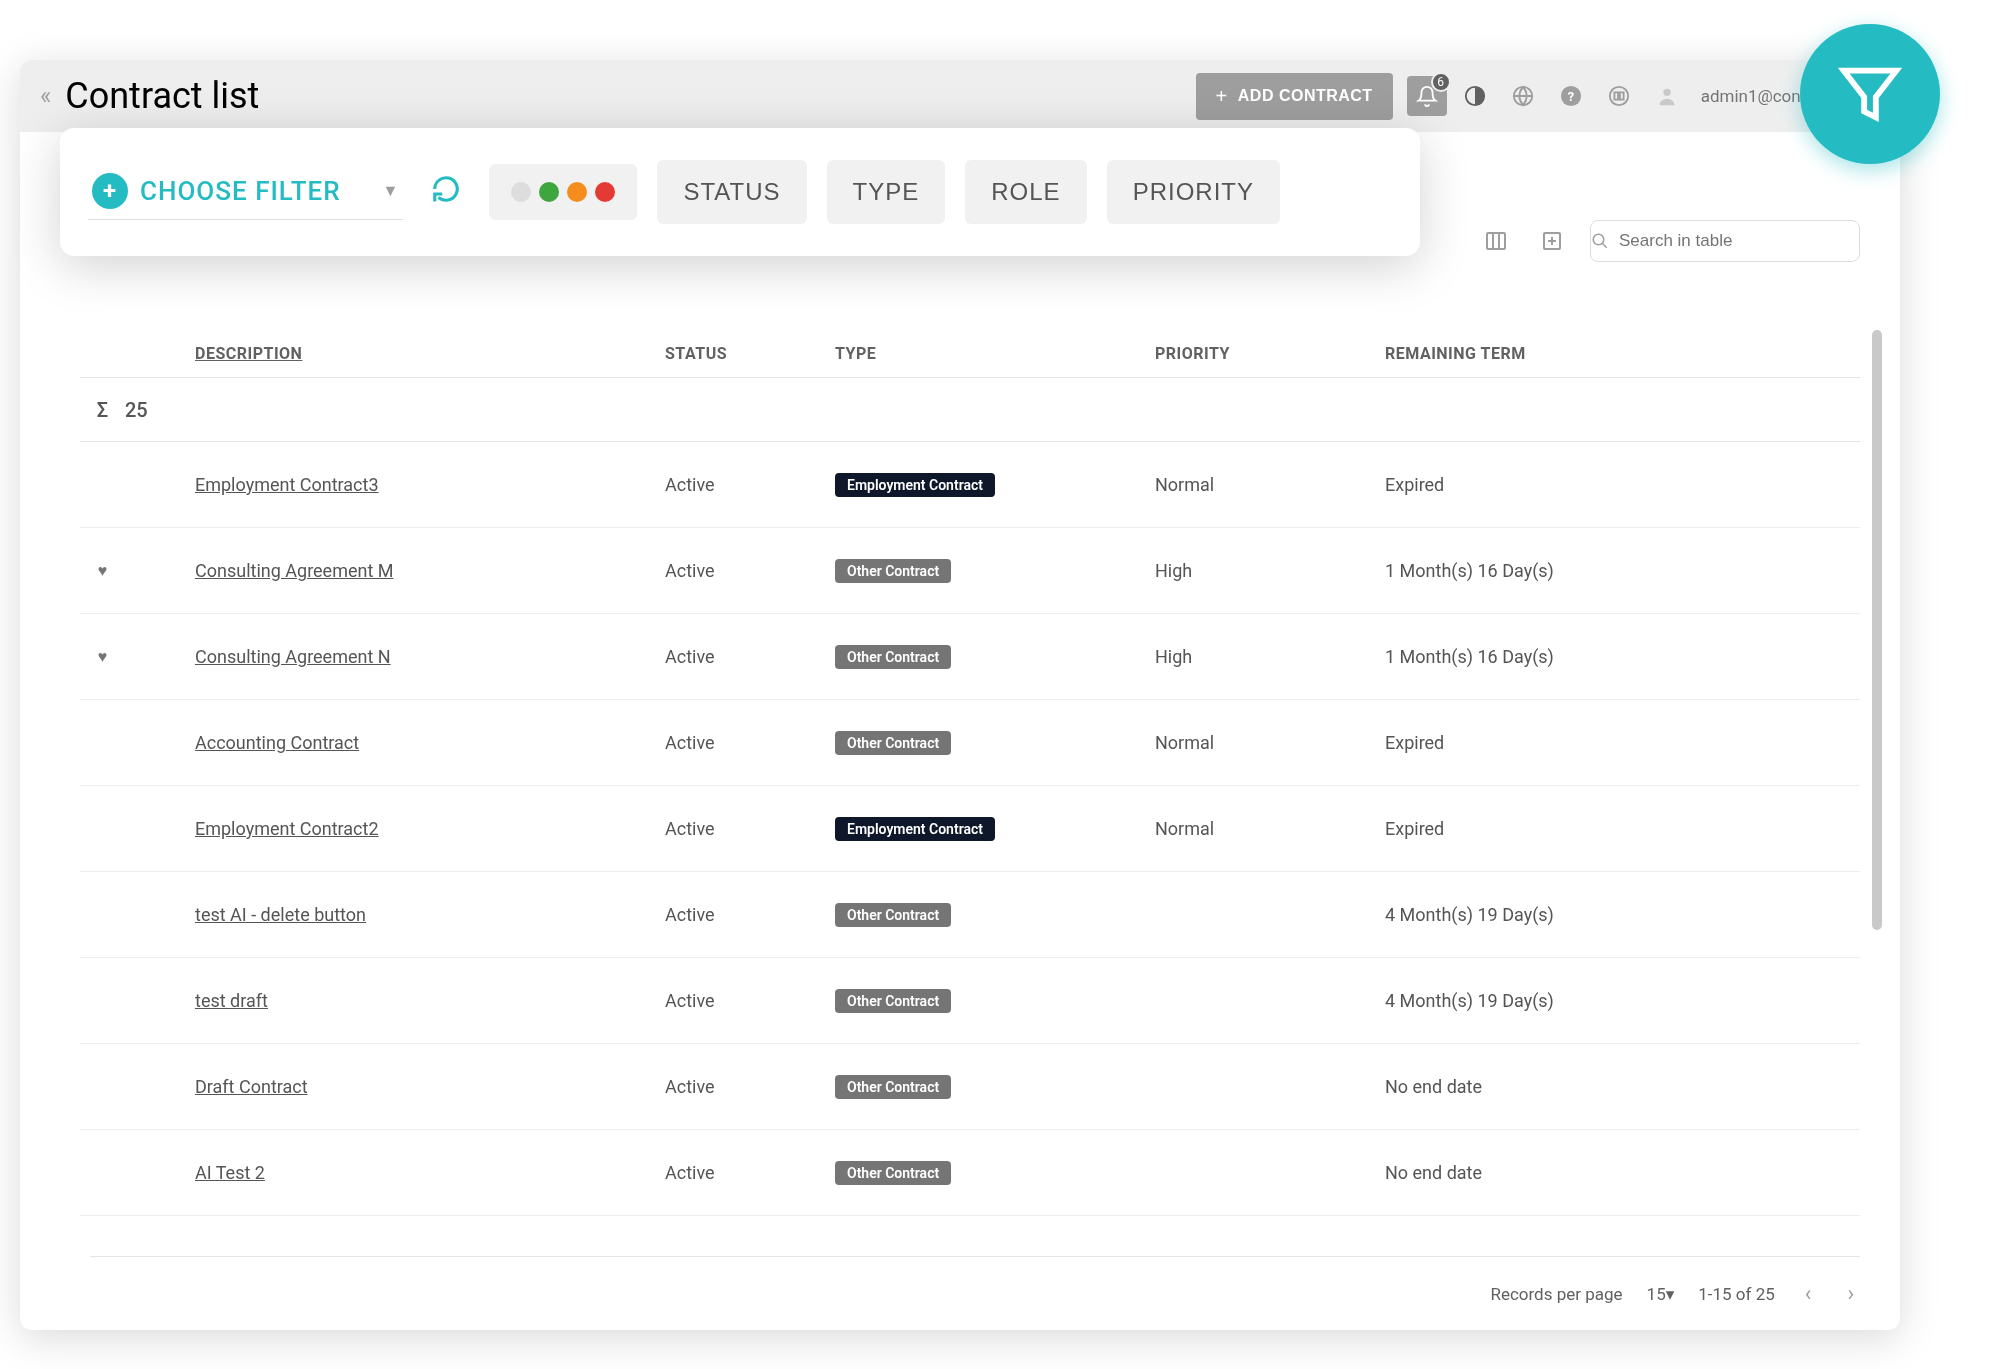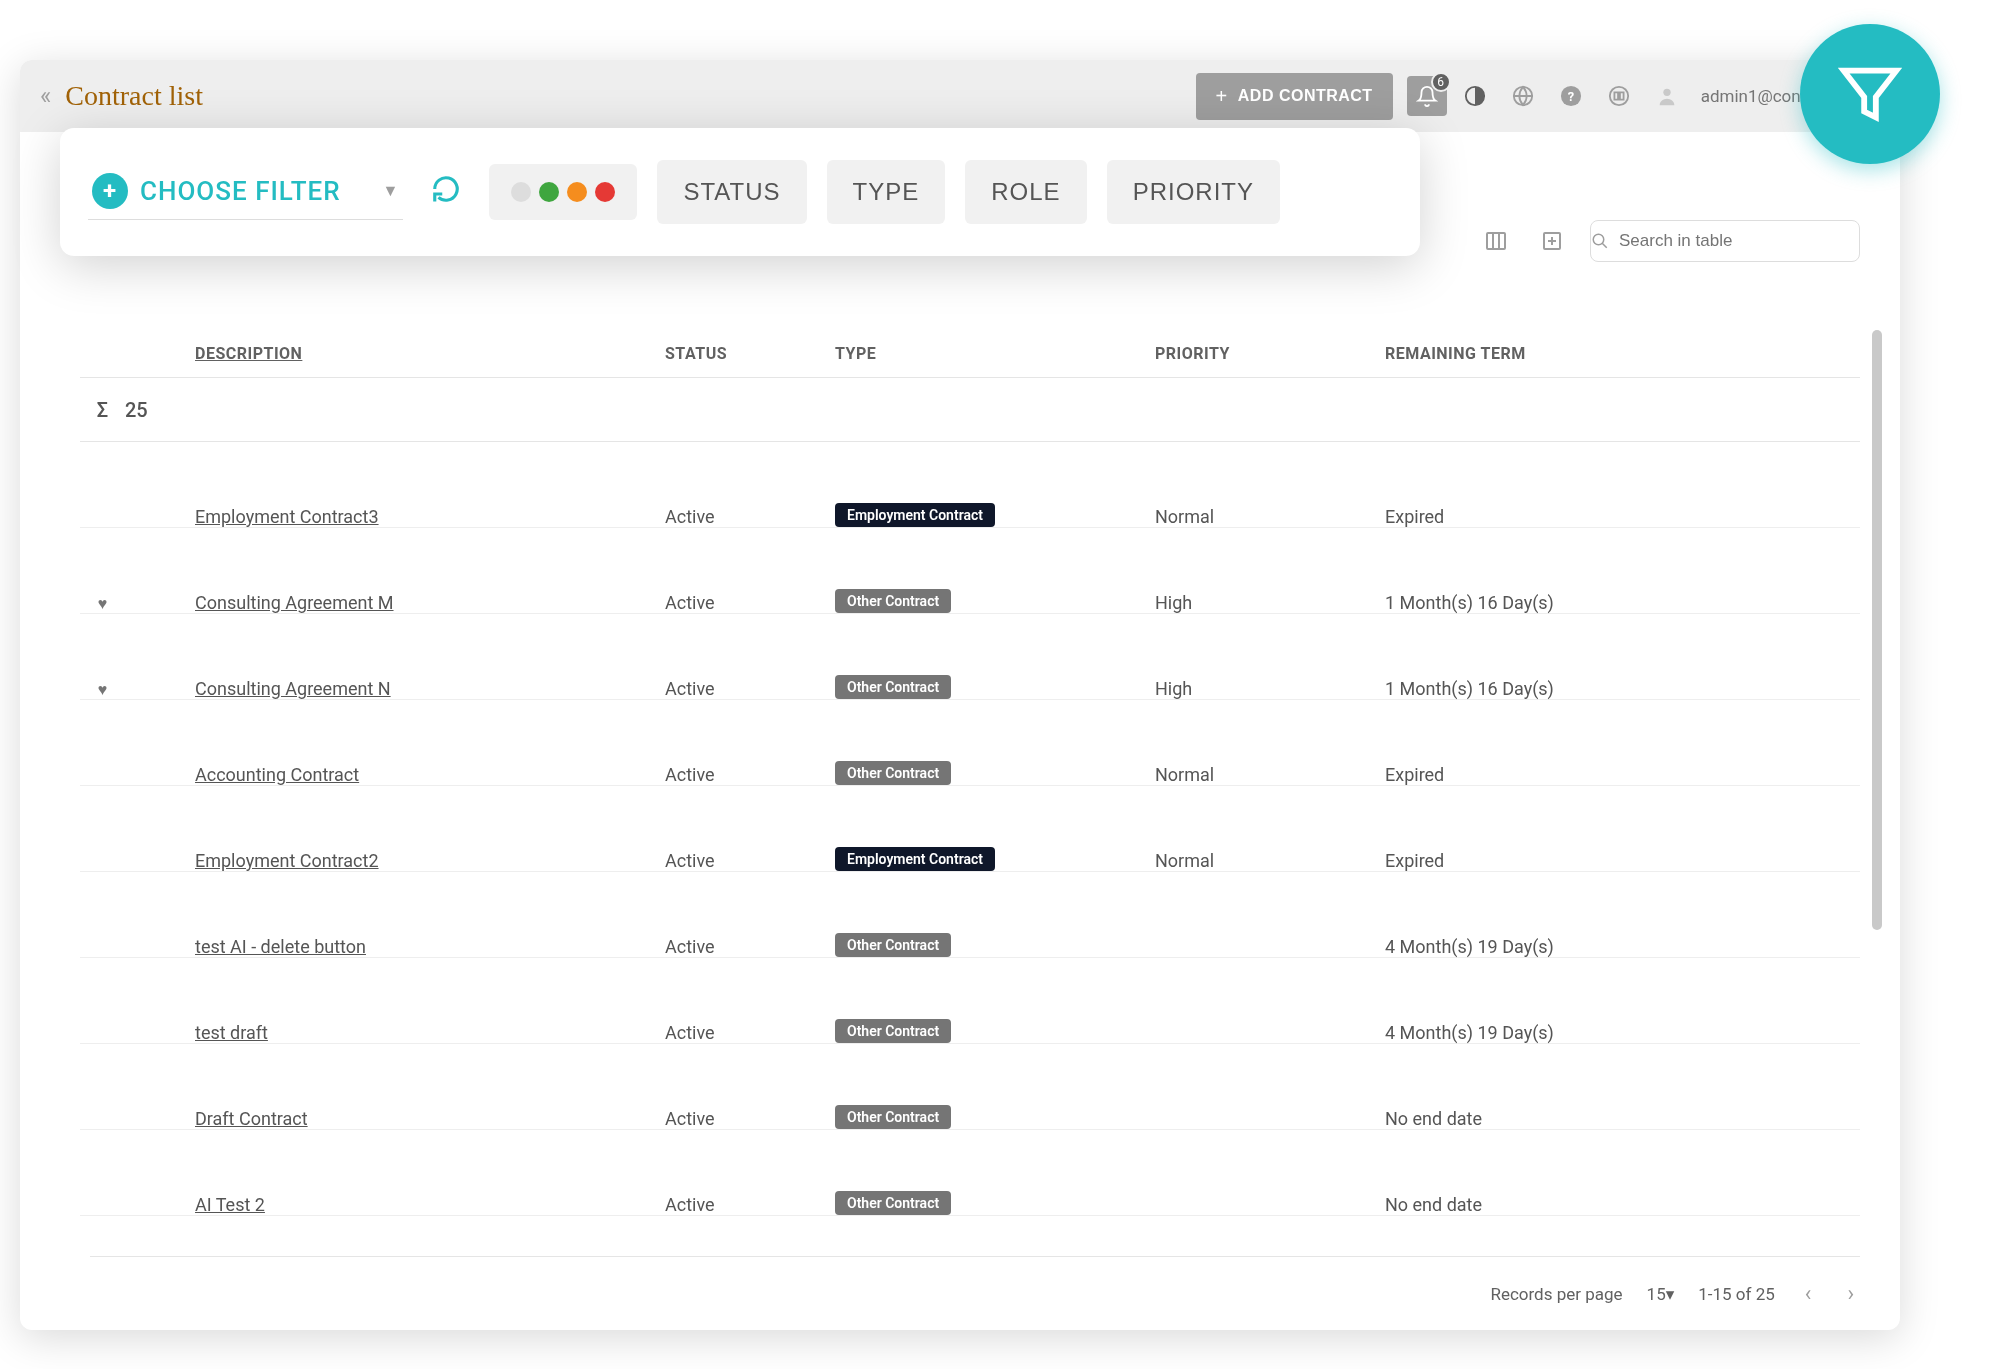--- a/index.html
+++ b/index.html
@@ -22,21 +22,21 @@
   overflow: hidden;
 }
 .header-bar {
   height: 72px;
   background: #eeeeee;
   display: flex;
   align-items: center;
   padding: 0 20px;
 }
 .back-btn { color:#9e9e9e; font-size:24px; margin-right:14px; cursor:pointer; }
-.header-title { color:#a16207; font-size:28px; font-weight:400; flex:1;font-family:Liberation Serif, serif; }
+.header-title { color:#000000; font-size:36px; font-weight:400; flex:1; }
 .add-contract-btn {
   background:#9e9e9e; color:#fff; border:none; border-radius:4px;
   padding:12px 20px; font-size:16px; font-weight:700; letter-spacing:0.5px;
   display:flex; align-items:center; gap:10px; cursor:pointer; margin-right:14px;
 }
 .add-contract-btn .plus { font-size:20px; font-weight:300; }
 .header-icons { display:flex; align-items:center; gap:8px; }
 .hicon {
   width:40px; height:40px; display:flex; align-items:center; justify-content:center;
   color:#616161; font-size:22px; cursor:pointer; position:relative;
@@ -95,21 +95,21 @@
 .col-status { width:170px; }
 .col-type { width:320px; }
 .col-prio { width:230px; }
 .col-term { flex:1; }
 .summary-row {
   display:flex; align-items:center; height:64px; border-bottom:1px solid #e5e5e5;
   font-size:20px; color:#555; font-weight:500;
 }
 .sigma { width:45px; text-align:center; font-size:20px; }
 .data-row {
-  display:flex; align-items:flex-end; height:86px; border-bottom:1px solid #eee;
+  display:flex; align-items:center; height:86px; border-bottom:1px solid #eee;
   font-size:18px; color:#555;
 }
 .fav-heart { color:#757575; font-size:16px; text-align:center; }
 .status-dot { width:22px; height:22px; border-radius:50%; background:#9e9e9e; }
 .status-dot.light { background:#d6d6d6; }
 .type-pill {
   display:inline-block; background:#757575; color:#fff; font-size:14px; font-weight:600;
   padding:4px 12px; border-radius:4px;
 }
 .type-pill.light { background:#0f172a; }

